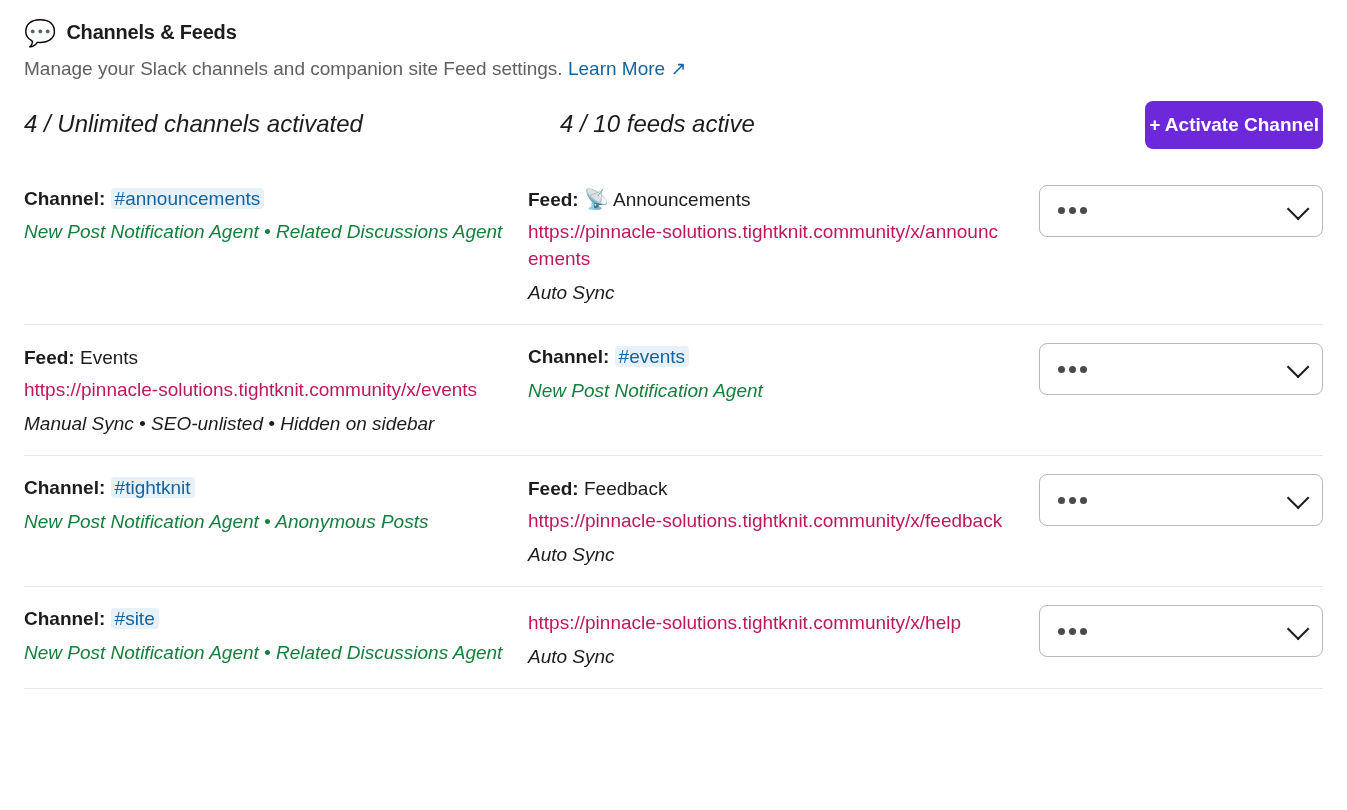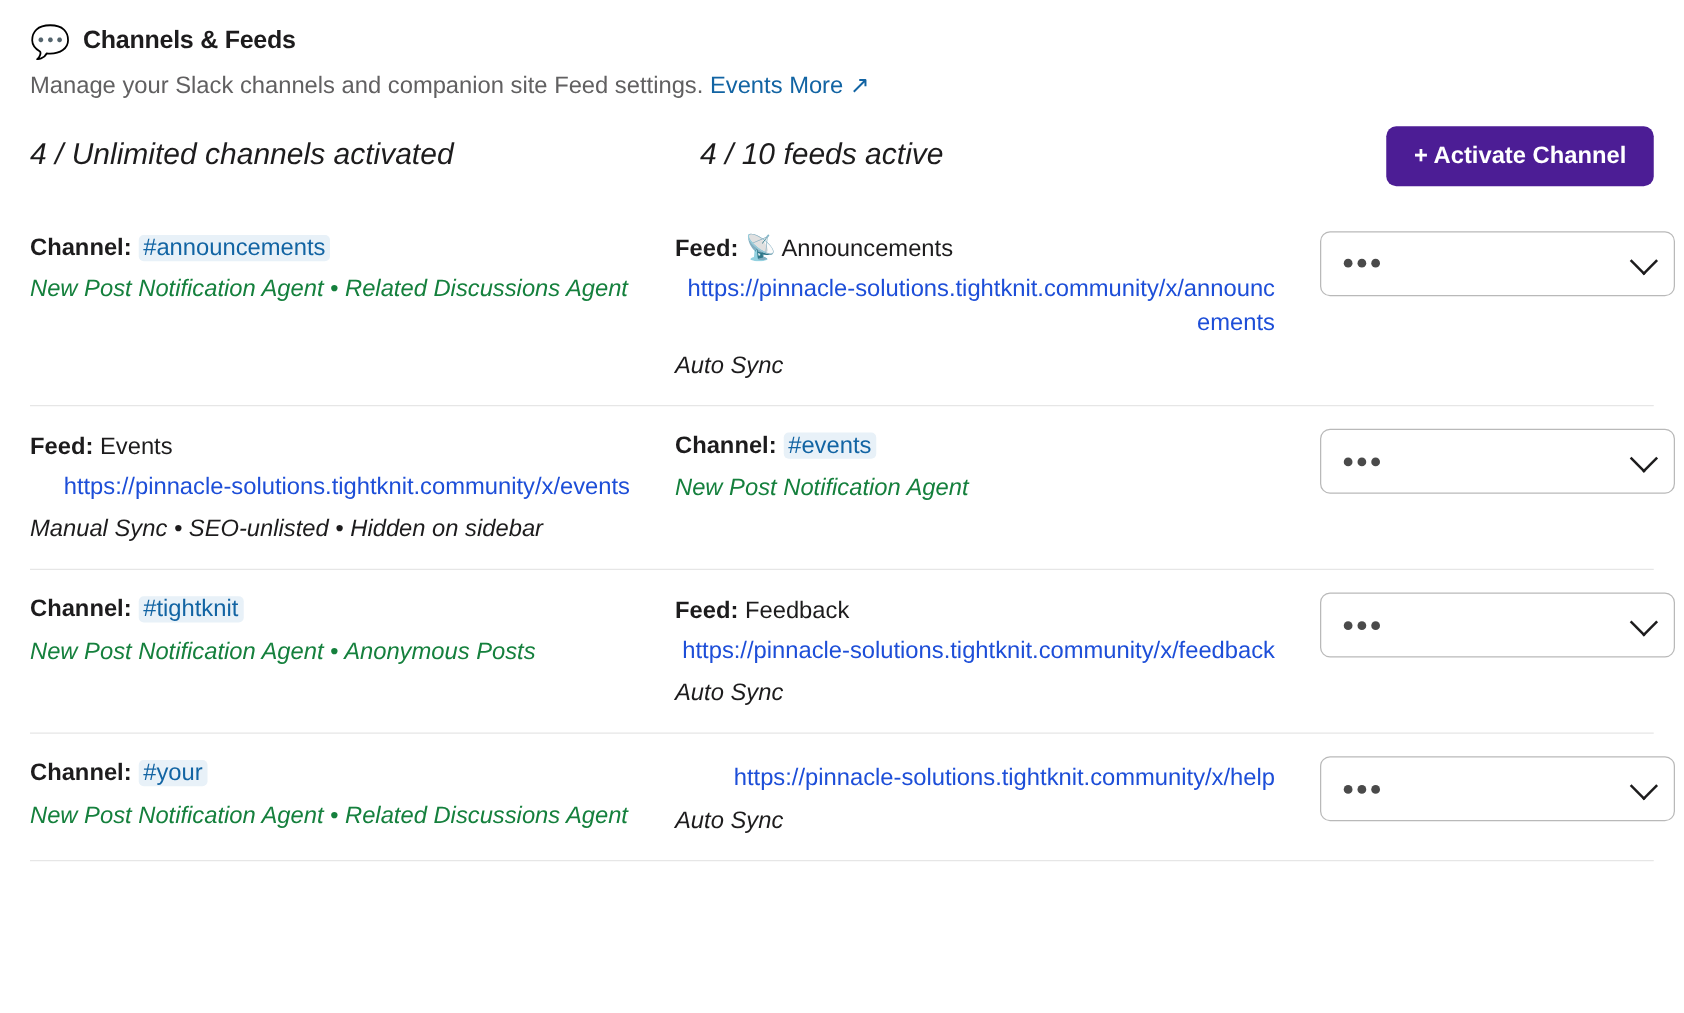--- a/index.html
+++ b/index.html
@@ -48,36 +48,36 @@
     margin-top: 18px;
     margin-bottom: 18px;
     column-gap: 16px;
   }
   .stats-row .stat {
     font-style: italic;
     color: #1d1c1d;
     font-size: 24px;
   }
   .btn-activate {
-    background: #4c1d95;
+    background: #6d28d9;
     color: #fff;
     font-weight: 700;
     font-size: 19px;
     border: none;
     border-radius: 8px;
-    padding: 13px 22px;
+    padding: 13px 4px;
     cursor: pointer;
     white-space: nowrap;
     text-align: right;
   }
   .rows { }
   .row {
     display: grid;
     grid-template-columns: 500px 500px auto;
-    column-gap: 16px;
+    column-gap: 4px;
     padding: 18px 0 18px 0;
     border-bottom: 1px solid #e6e6e6;
     align-items: flex-start;
   }
   .row:first-child { border-top: none; }
   .label-strong {
     font-weight: 800;
     color: #1d1c1d;
   }
   .channel-link {
@@ -88,28 +88,27 @@
     text-decoration: none;
     cursor: pointer;
   }
   .meta {
     font-style: italic;
     color: #15803d;
     margin-top: 6px;
     font-size: 19px;
   }
   .feed-link {
-    color: #1d4ed8;
+    color: #be185d;
     text-decoration: none;
     display: block;
     margin-top: 4px;
     word-break: break-all;
     max-width: 480px;
     cursor: pointer;
-    text-align: right;
   }
   .feed-name { }
   .feed-emoji { font-size: 20px; }
   .feed-sync {
     font-style: italic;
     margin-top: 6px;
   }
   .actions-cell {
     display: flex;
     justify-content: flex-end;
@@ -151,21 +150,21 @@
 
 <div class="page">
 
   <div class="header-row">
     <span class="header-emoji">💬</span>
     <span class="header-title">Channels &amp; Feeds</span>
   </div>
 
   <div class="subtitle">
     <span>Manage your Slack channels and companion site Feed settings.</span>
-    <a>Events More ↗</a>
+    <a>Learn More ↗</a>
   </div>
 
   <div class="stats-row">
     <div class="stat">4 / Unlimited channels activated</div>
     <div class="stat">4 / 10 feeds active</div>
     <button class="btn-activate">+ Activate Channel</button>
   </div>
 
   <div class="rows" id="rows-container">
   <div class="row">
@@ -252,21 +251,21 @@
             </span>
         <span class="chevron"></span>
       </div>
     </div>
   </div>
 
   <div class="row">
     <div>
       <div>
         <span class="label-strong">Channel:</span>
-        <a class="channel-link">#your</a>
+        <a class="channel-link">#site</a>
       </div>
       <div class="meta">New Post Notification Agent • Related Discussions Agent</div>
     </div>
     <div>
       <a class="feed-link">https://pinnacle-solutions.tightknit.community/x/help</a>
       <div class="feed-sync">Auto Sync</div>
     </div>
     <div class="actions-cell">
       <div class="dropdown-btn">
         <span class="dots">

